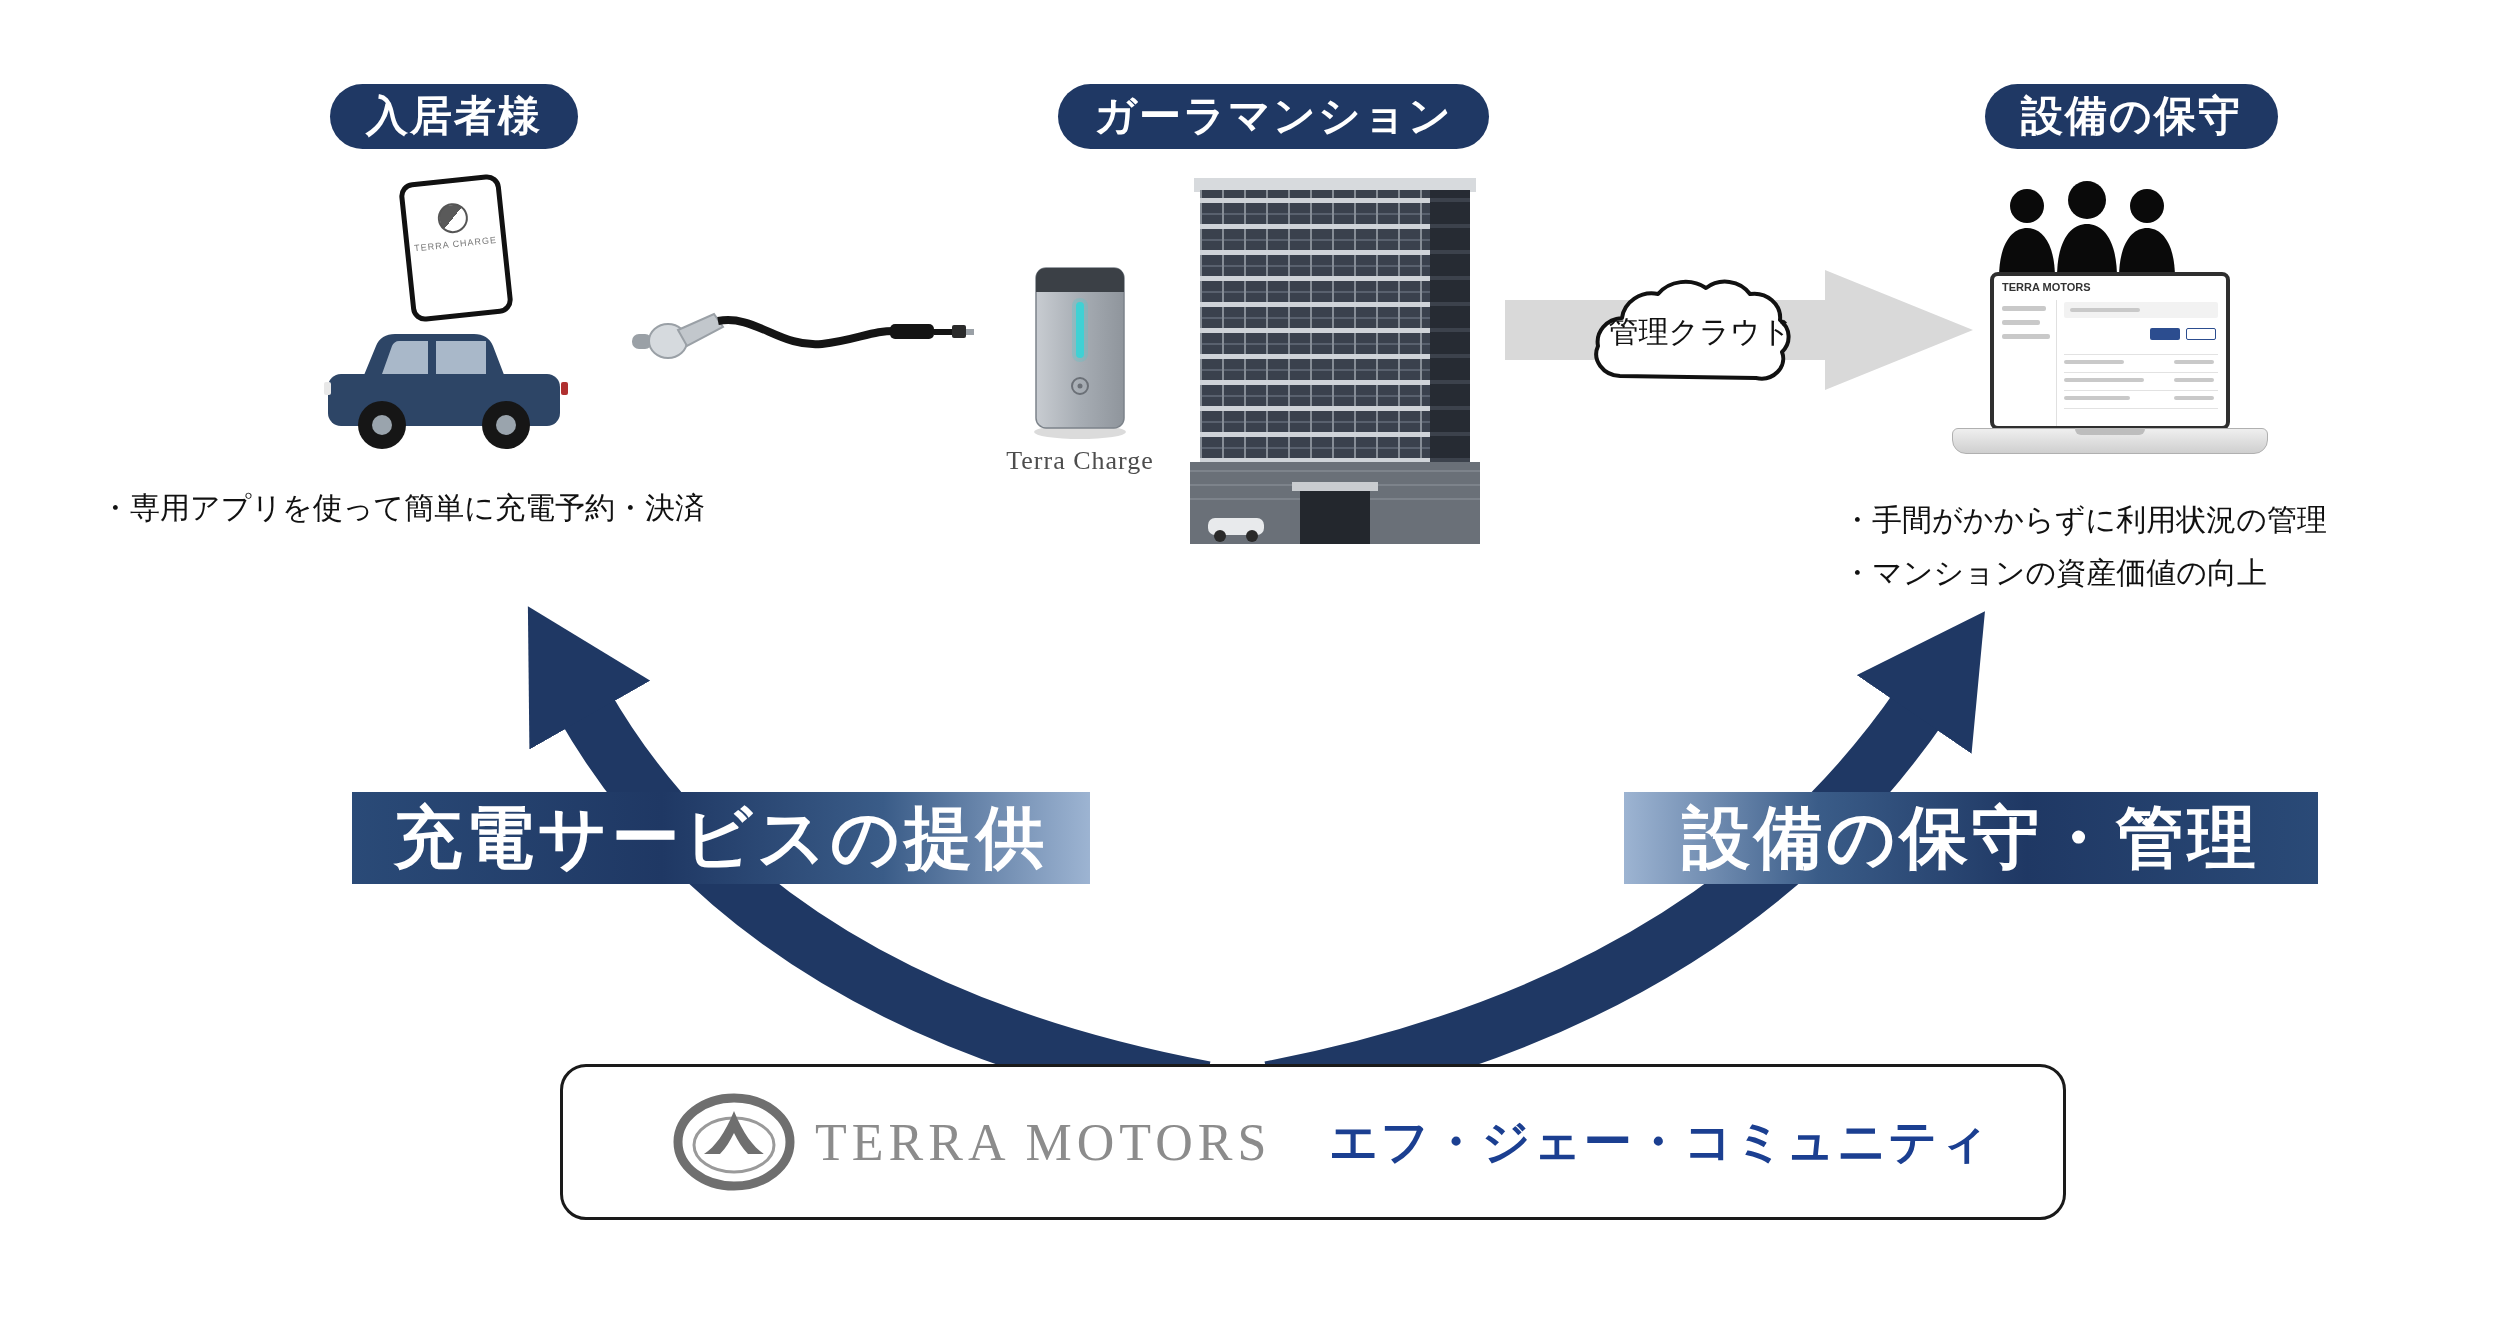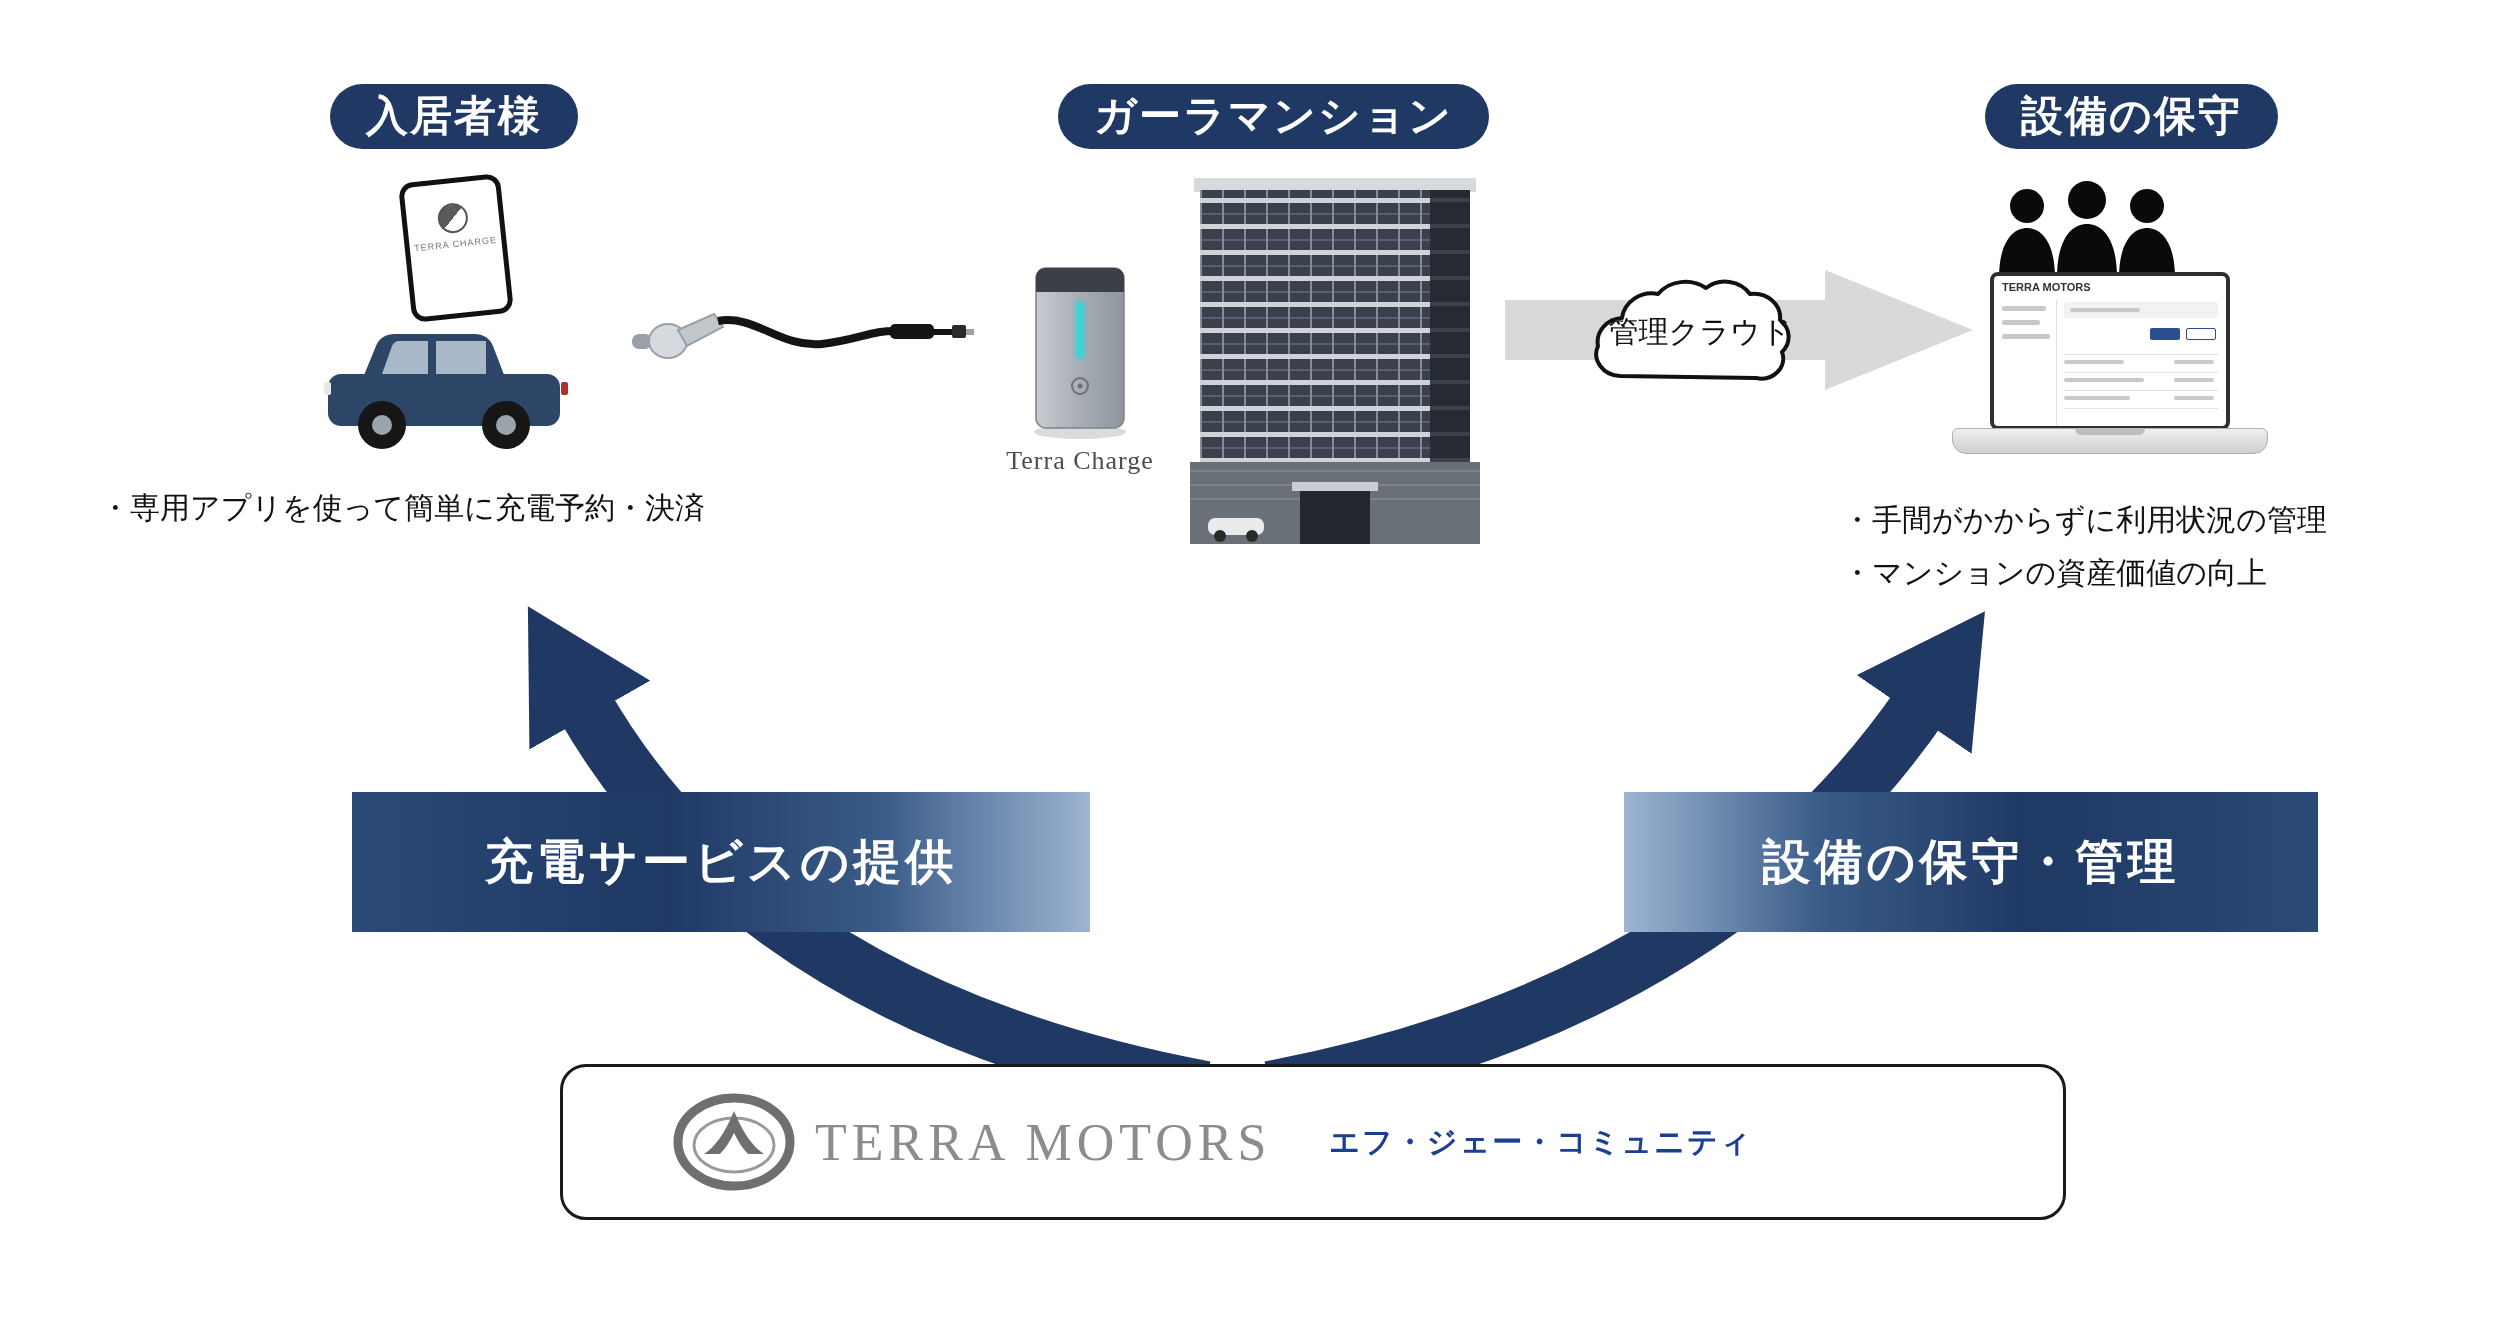--- a/index.html
+++ b/index.html
@@ -6,40 +6,40 @@
   .canvas{position:relative;width:2500px;height:1320px;background:#fff;overflow:hidden;
           font-family:"Liberation Sans","DejaVu Sans",sans-serif;color:#111;}
   .abs{position:absolute;}
   
   .badge{position:absolute;background:#1f3864;color:#fff;font-size:42px;font-weight:600;
          padding:6px 36px;border-radius:46px;letter-spacing:2px;line-height:1.25;white-space:nowrap;}
   
   .info{position:absolute;font-size:30px;line-height:1.75;font-weight:500;white-space:nowrap;}
   .note{font-size:24px;color:#222;}
   
-  .banner{position:absolute;height:140px;display:flex;align-items:center;justify-content:center;
-          color:#fff;font-size:48px;font-weight:600;letter-spacing:4px;z-index:4;white-space:nowrap;}
+  .banner{position:absolute;height:92px;display:flex;align-items:center;justify-content:center;
+          color:#fff;font-size:68px;font-weight:600;letter-spacing:4px;z-index:4;white-space:nowrap;}
   .banner-left{left:352px;top:792px;width:738px;
      background:linear-gradient(90deg,#2a4a77 0%,#1f3864 42%,#3a5c88 72%,#9db4d2 100%);}
   .banner-right{left:1624px;top:792px;width:694px;
      background:linear-gradient(270deg,#2a4a77 0%,#1f3864 42%,#3a5c88 72%,#9db4d2 100%);}
   
   .arrows-layer{position:absolute;left:0;top:0;z-index:2;}
   
   .footer-box{position:absolute;left:560px;top:1064px;width:1500px;height:150px;background:#fff;
               border:3px solid #1a1a1a;border-radius:26px;display:flex;align-items:center;z-index:6;}
   .tm-wordmark{font-family:"Liberation Serif","DejaVu Serif",serif;color:#8c8c8c;font-size:52px;
                letter-spacing:5px;margin-left:20px;white-space:nowrap;}
   .gala-group{margin-left:145px;display:flex;flex-direction:column;align-items:center;}
   .gala-tile{position:relative;background:#1b4a9b;color:#fff;font-weight:bold;font-size:38px;
              padding:7px 14px;letter-spacing:4px;border-radius:4px;}
   .gala-red{position:absolute;left:-5px;top:-5px;width:0;height:0;
             border-style:solid;border-width:20px 20px 0 0;border-color:#c8102e transparent transparent transparent;}
   .fj-next{color:#1b4a9b;font-weight:bold;font-size:24px;margin-top:5px;letter-spacing:2px;}
-  .fj-community{color:#1b3f91;font-weight:bold;font-size:30px;margin-left:58px;letter-spacing:2px;white-space:nowrap;}
+  .fj-community{color:#1b3f91;font-weight:bold;font-size:48px;margin-left:58px;letter-spacing:2px;white-space:nowrap;}
   
   .phone{position:absolute;left:405px;top:178px;width:92px;height:130px;background:#fff;
          border:5px solid #111;border-radius:14px;transform:rotate(-6deg);z-index:3;
          display:flex;flex-direction:column;align-items:center;}
   .phone-logo{width:26px;height:26px;border-radius:50%;margin-top:20px;border:2px solid #555;
               background:linear-gradient(135deg,#5a5a5a 50%,#ffffff 50%);}
   .phone-brand{font-size:9px;color:#777;letter-spacing:1px;margin-top:6px;}
   
   .charger-caption{position:absolute;left:1000px;top:446px;width:160px;text-align:center;
       font-family:"Liberation Serif","DejaVu Serif",serif;font-size:26px;color:#4d4d4d;letter-spacing:1px;}

